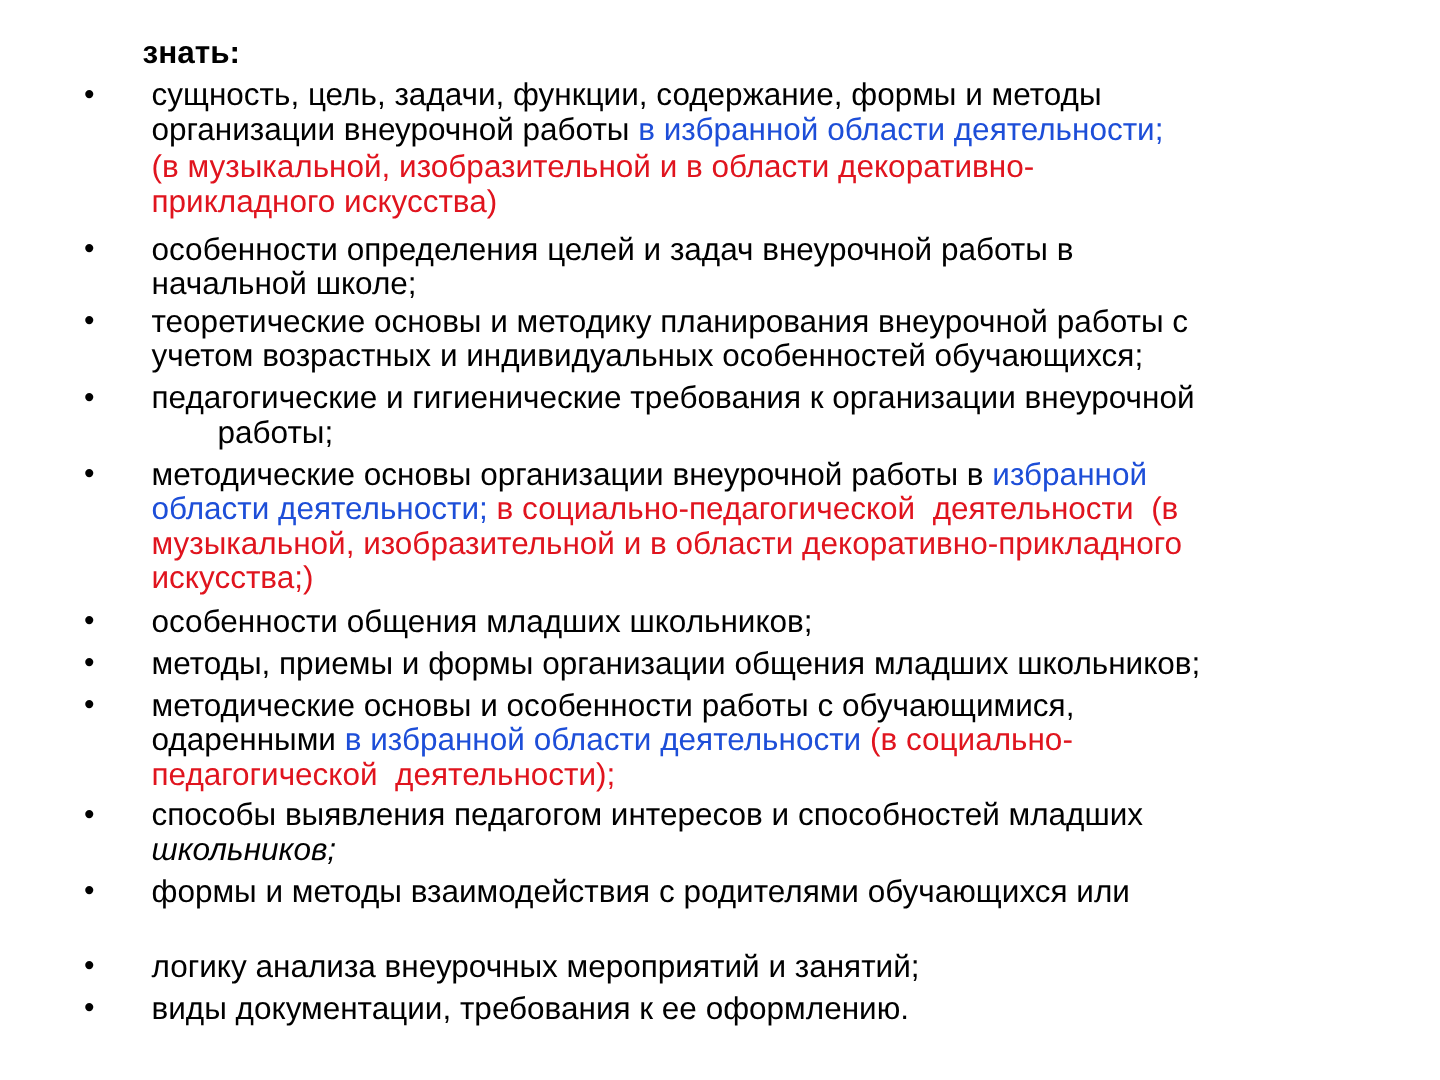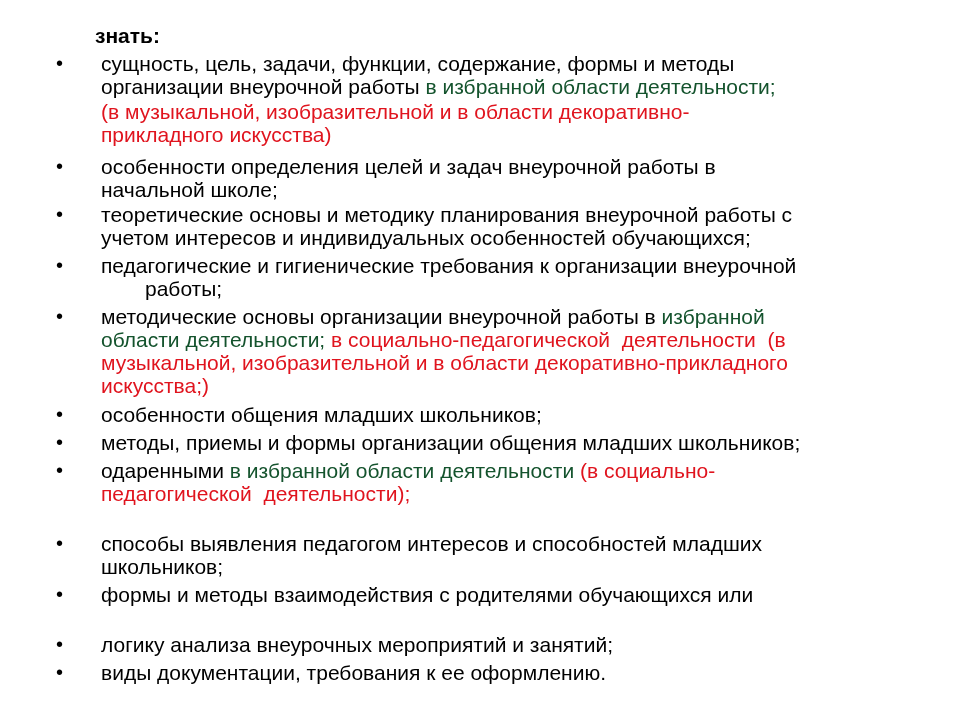--- a/index.html
+++ b/index.html
@@ -46,21 +46,21 @@
       left: 101px;
       width: 830px;
       font-size: 21px;
       line-height: 23px;
       white-space: nowrap;
     }
     .line {
       display: block;
       height: 23px;
     }
-    .blue { color: #14532d; }
+    .blue { color: #1d4ed8; }
     .red  { color: #e0141e; }
     .black { color: #000000; }
   </style>
 </head>
 <body>
 
 <div class="slide">
   <div class="heading">знать:</div>
   <div id="list">
       <div class="item" style="top: 52px;">
@@ -80,21 +80,21 @@
         <span class="bullet">•</span>
         <div class="text">
           <span class="line"><span class="black" style="white-space: pre;">особенности определения целей и задач внеурочной работы в</span></span>
           <span class="line"><span class="black" style="white-space: pre;">начальной школе;</span></span>
         </div>
       </div>
       <div class="item" style="top: 203px;">
         <span class="bullet">•</span>
         <div class="text">
           <span class="line"><span class="black" style="white-space: pre;">теоретические основы и методику планирования внеурочной работы с</span></span>
-          <span class="line"><span class="black" style="white-space: pre;">учетом интересов и индивидуальных особенностей обучающихся;</span></span>
+          <span class="line"><span class="black" style="white-space: pre;">учетом возрастных и индивидуальных особенностей обучающихся;</span></span>
         </div>
       </div>
       <div class="item" style="top: 254px;">
         <span class="bullet">•</span>
         <div class="text">
           <span class="line"><span class="black" style="white-space: pre;">педагогические и гигиенические требования к организации внеурочной</span></span>
           <span class="line"><span class="black" style="white-space: pre; margin-left: 44px;">работы;</span></span>
         </div>
       </div>
       <div class="item" style="top: 305px;">
@@ -114,29 +114,30 @@
       </div>
       <div class="item" style="top: 431px;">
         <span class="bullet">•</span>
         <div class="text">
           <span class="line"><span class="black" style="white-space: pre;">методы, приемы и формы организации общения младших школьников;</span></span>
         </div>
       </div>
       <div class="item" style="top: 459px;">
         <span class="bullet">•</span>
         <div class="text">
+          <span class="line"><span class="black" style="white-space: pre;">методические основы и особенности работы с обучающимися,</span></span>
           <span class="line"><span class="black" style="white-space: pre; margin-top: 24px;">одаренными </span><span class="blue" style="white-space: pre;">в избранной области деятельности </span><span class="red" style="white-space: pre;">(в социально-</span></span>
           <span class="line"><span class="red" style="white-space: pre;">педагогической  деятельности);</span></span>
         </div>
       </div>
       <div class="item" style="top: 532px;">
         <span class="bullet">•</span>
         <div class="text">
           <span class="line"><span class="black" style="white-space: pre;">способы выявления педагогом интересов и способностей младших</span></span>
-          <span class="line"><span class="black" style="white-space: pre;">школьников;</span></span>
+          <span class="line"><span class="black" style="white-space: pre; font-style: italic;">школьников;</span></span>
         </div>
       </div>
       <div class="item" style="top: 583px;">
         <span class="bullet">•</span>
         <div class="text">
           <span class="line"><span class="black" style="white-space: pre;">формы и методы взаимодействия с родителями обучающихся или</span></span>
         </div>
       </div>
       <div class="item" style="top: 633px;">
         <span class="bullet">•</span>

